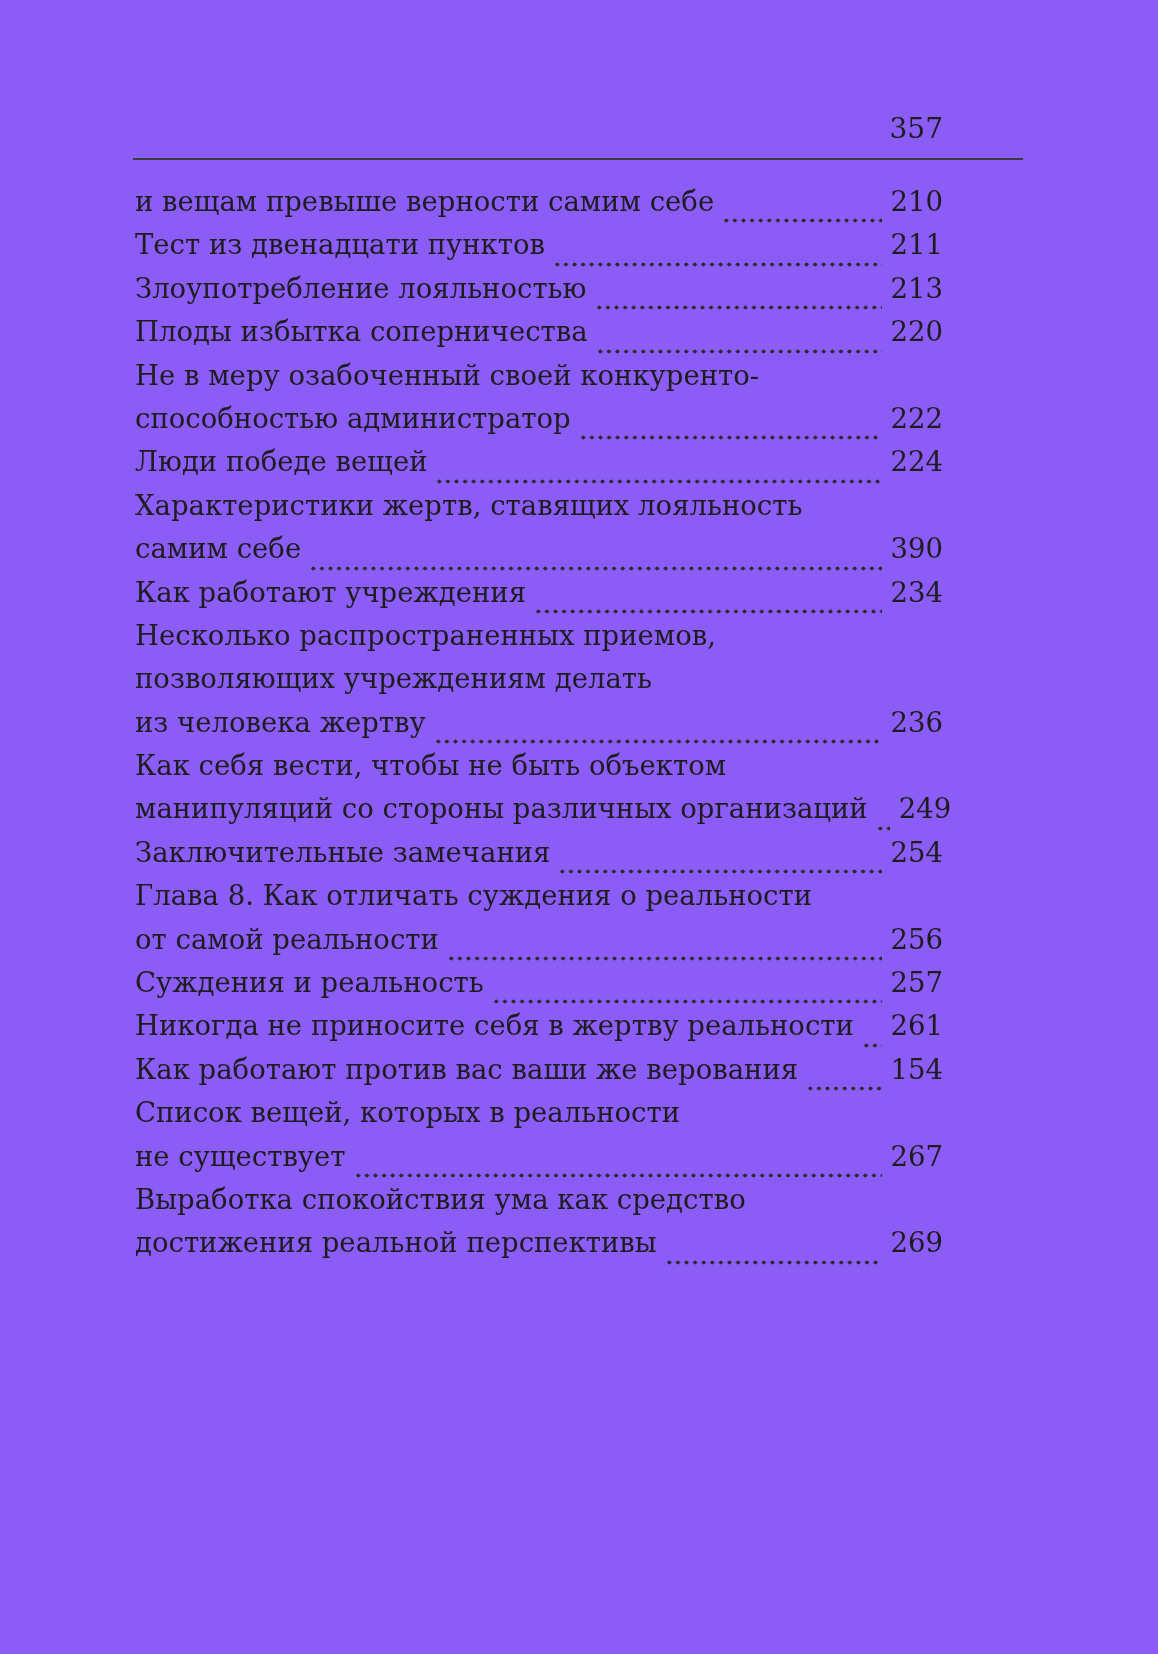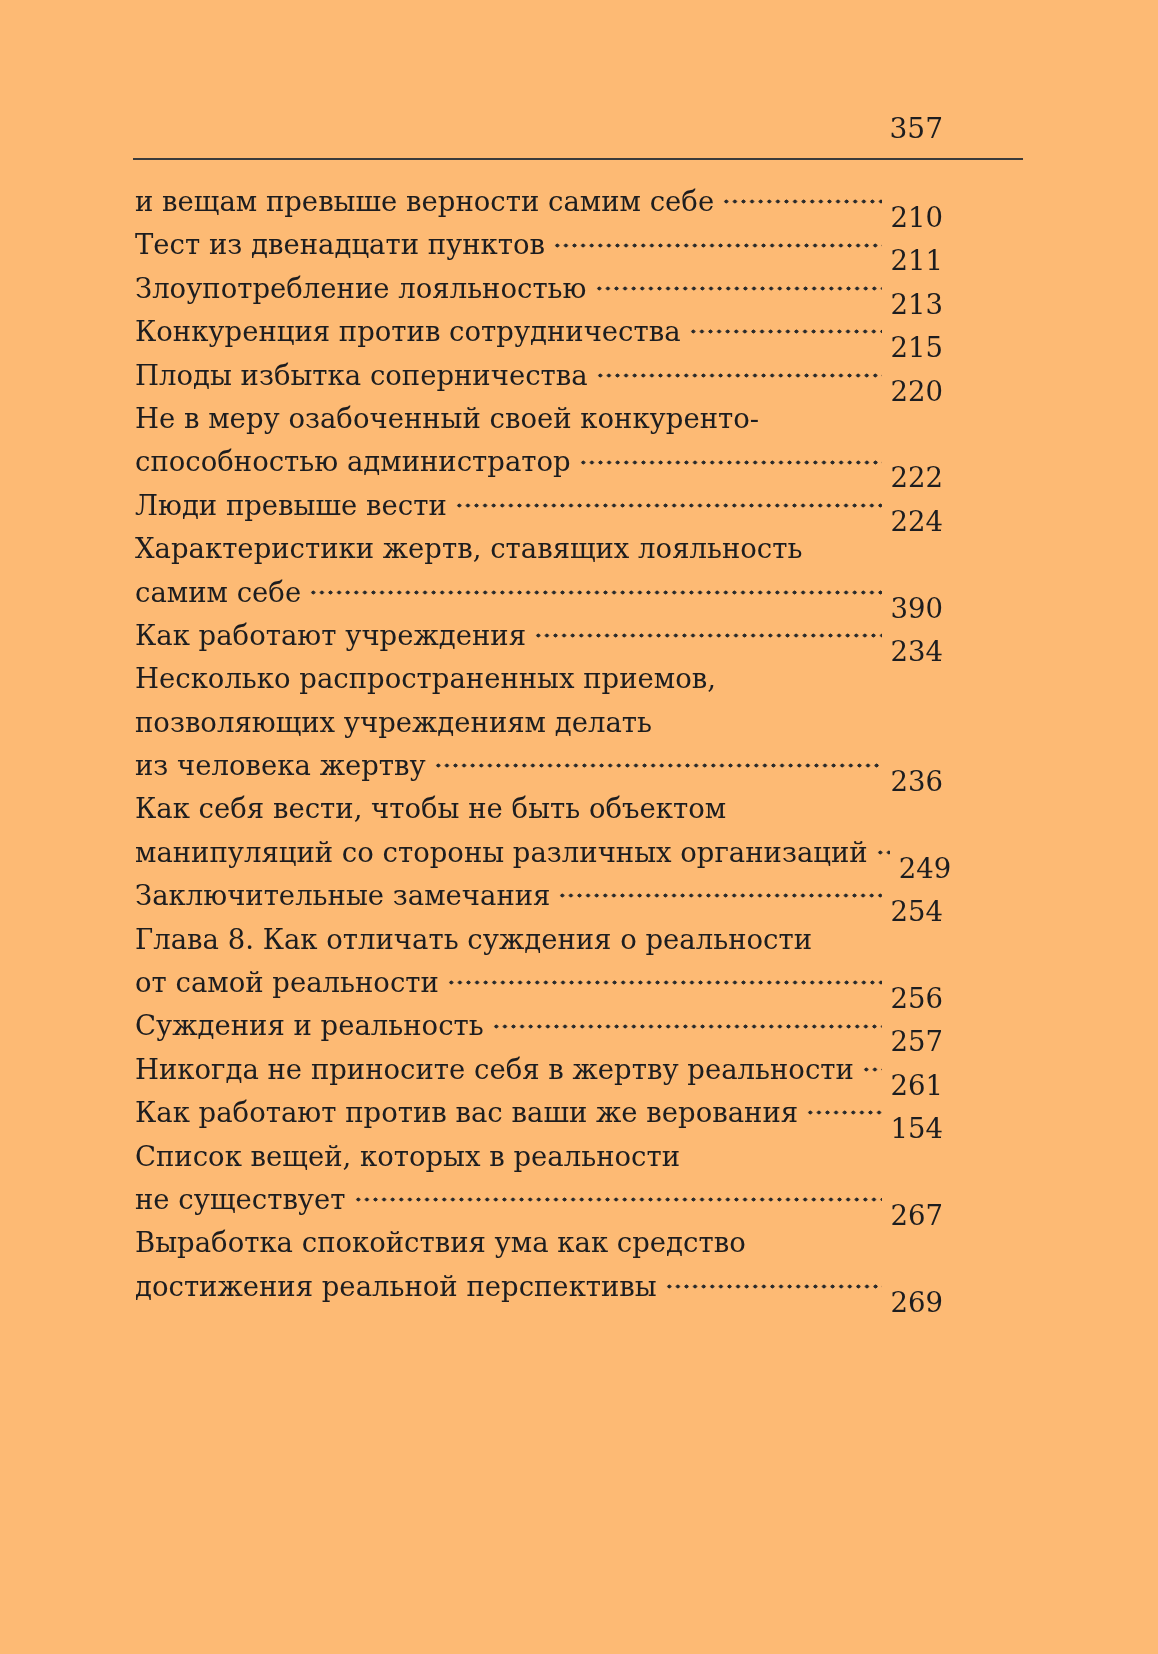--- a/index.html
+++ b/index.html
@@ -1,21 +1,21 @@
 <!DOCTYPE html>
 <html><head>
 <meta charset="utf-8">
 <style>
   * { margin: 0; padding: 0; box-sizing: border-box; }
   html, body { background: #ffffff; }
   .page {
     position: relative;
     width: 1158px;
     height: 1654px;
-    background: #fdba74;
+    background: #8b5cf6;
     font-family: "DejaVu Serif", "Liberation Serif", serif;
     color: #1d1d1f;
     overflow: hidden;
   }
   .page-number-top {
     position: absolute;
     top: 112px;
     left: 133px;
     width: 810px;
     text-align: right;
@@ -32,21 +32,21 @@
     border-top: 2px solid #3b3b3b;
   }
   .toc {
     position: absolute;
     top: 180px;
     left: 135px;
     width: 808px;
   }
   .toc-row {
     display: flex;
-    align-items: center;
+    align-items: flex-end;
     height: 43.4px;
     line-height: 43.4px;
     font-size: 27.5px;
     white-space: nowrap;
   }
   .toc-text { flex: 0 0 auto; }
   .leader {
     flex: 1 1 auto;
     min-width: 14px;
     height: 5px;
@@ -74,39 +74,34 @@
         <span class="toc-text">Тест из двенадцати пунктов</span>
         <span class="leader"></span>
         <span class="toc-page">211</span>
       </div>
       <div class="toc-row">
         <span class="toc-text">Злоупотребление лояльностью</span>
         <span class="leader"></span>
         <span class="toc-page">213</span>
       </div>
       <div class="toc-row">
-        <span class="toc-text">Конкуренция против сотрудничества</span>
-        <span class="leader"></span>
-        <span class="toc-page">215</span>
-      </div>
-      <div class="toc-row">
         <span class="toc-text">Плоды избытка соперничества</span>
         <span class="leader"></span>
         <span class="toc-page">220</span>
       </div>
       <div class="toc-row">
         <span class="toc-text">Не в меру озабоченный своей конкуренто-</span>
       </div>
       <div class="toc-row">
         <span class="toc-text">способностью администратор</span>
         <span class="leader"></span>
         <span class="toc-page">222</span>
       </div>
       <div class="toc-row">
-        <span class="toc-text">Люди превыше вести</span>
+        <span class="toc-text">Люди победе вещей</span>
         <span class="leader"></span>
         <span class="toc-page">224</span>
       </div>
       <div class="toc-row">
         <span class="toc-text">Характеристики жертв, ставящих лояльность</span>
       </div>
       <div class="toc-row">
         <span class="toc-text">самим себе</span>
         <span class="leader"></span>
         <span class="toc-page">390</span>

